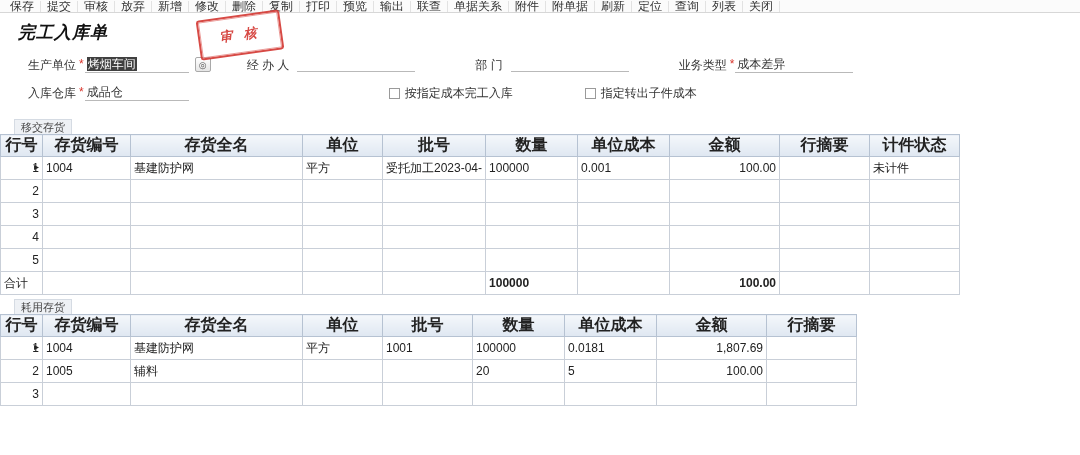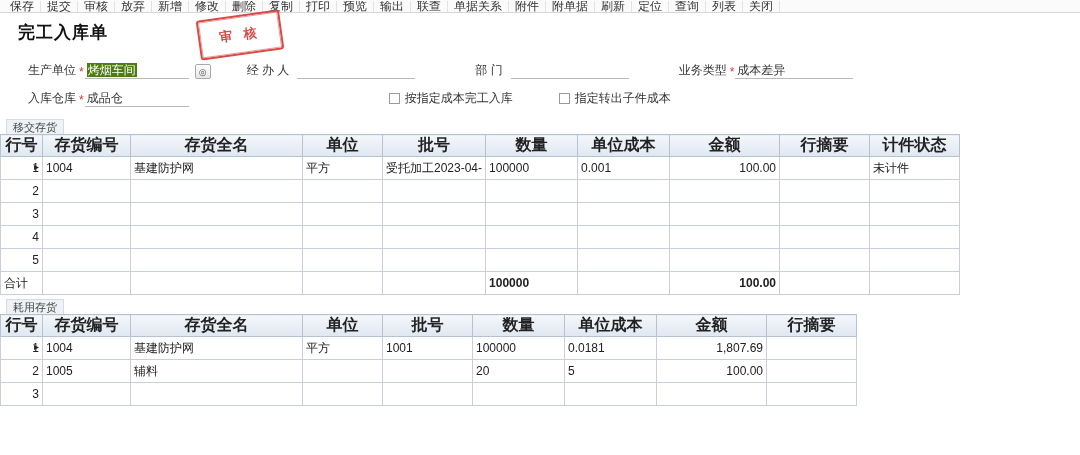--- a/index.html
+++ b/index.html
@@ -37,20 +37,21 @@
     height: 11px;
     overflow: hidden;
   }
 
   
   .title-row {
     position: relative;
     height: 40px;
     padding: 8px 12px 0 18px;
     box-sizing: border-box;
+    font-style: italic;
   }
   .doc-title {
     font-size: 17px;
     font-weight: bold;
     color: #111;
     letter-spacing: 1px;
   }
   .approval-stamp {
     position: absolute;
     left: 198px;
@@ -70,21 +71,21 @@
     box-shadow: inset 0 0 0 1px #e9908d;
     opacity: .92;
   }
 
   
   .form-area {
     padding: 4px 0 2px 28px;
   }
   .form-line {
     display: flex;
-    align-items: flex-end;
+    align-items: flex-start;
     height: 22px;
     margin-bottom: 6px;
   }
   .fld-label {
     color: #333;
     white-space: nowrap;
     margin-right: 2px;
   }
   .req-star {
     color: #d9342b;
@@ -93,21 +94,21 @@
   .uline {
     border-bottom: 1px solid #b9b9b9;
     min-height: 15px;
     line-height: 15px;
     padding: 0 2px;
     box-sizing: border-box;
     white-space: nowrap;
     overflow: hidden;
   }
   .val-selected {
-    background: #4d7c0f;
+    background: #404040;
     color: #ffffff;
     padding: 0 1px;
   }
   .lookup-btn {
     width: 16px;
     height: 15px;
     border: 1px solid #a9a9a9;
     background: linear-gradient(#ffffff, #e6e6e6);
     border-radius: 2px;
     margin-left: 6px;
@@ -135,21 +136,21 @@
   }
   .section-tab {
     display: inline-block;
     font-size: 11px;
     color: #444;
     background: #eef1f5;
     border: 1px solid #d5dbe3;
     border-bottom: none;
     padding: 0 6px;
     line-height: 14px;
-    margin-left: 6px;
+    margin-left: 14px;
   }
   table.grid {
     border-collapse: collapse;
     table-layout: fixed;
     background: #fff;
   }
   table.grid th {
     background: linear-gradient(#f4f7fb, #dfe7f1);
     border: 1px solid #b6c2d2;
     font-size: 16px;
@@ -251,21 +252,21 @@
   <div class="form-line">
     <span class="fld-label">入库仓库</span>
     <span class="req-star">*</span>
     <span class="uline" style="width:104px;">成品仓</span>
 
     <span style="display:inline-flex;align-items:center;margin-left:200px;">
       <span class="cb"></span>
       <span class="cb-label">按指定成本完工入库</span>
     </span>
 
-    <span style="display:inline-flex;align-items:center;margin-left:46px;">
+    <span style="display:inline-flex;align-items:center;margin-left:72px;">
       <span class="cb"></span>
       <span class="cb-label">指定转出子件成本</span>
     </span>
   </div>
 
 </div>
 
 <div class="section">
   <div class="section-tab">移交存货</div>
   <div class="grid-wrap">

